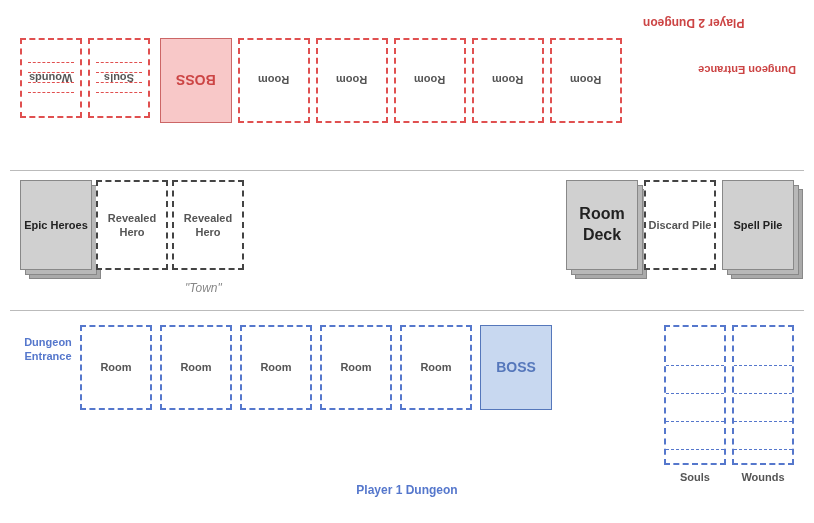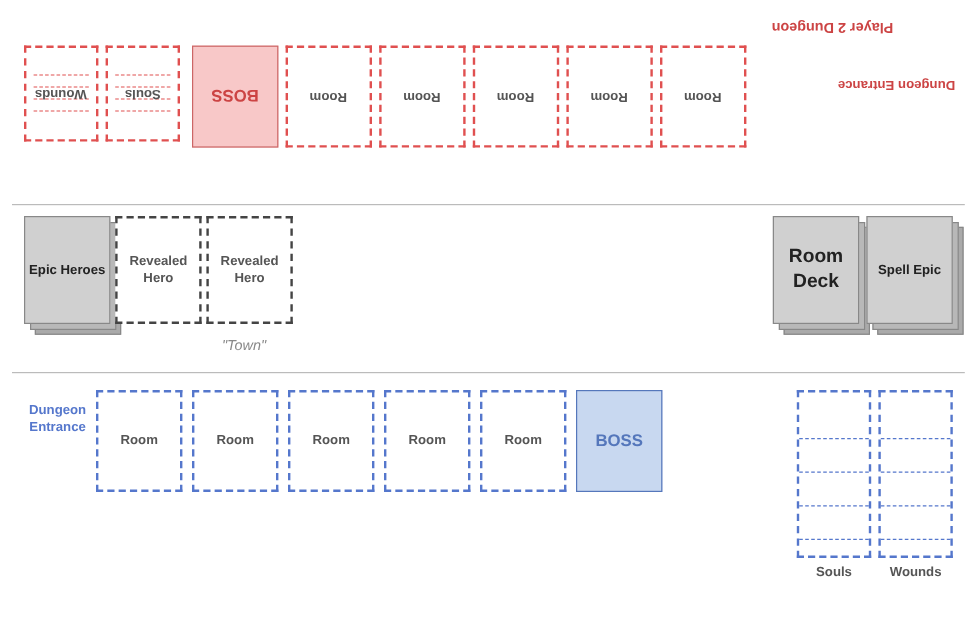--- a/index.html
+++ b/index.html
@@ -292,31 +292,35 @@
     </div>
 
     <div class="town-label">"Town"</div>
 
     <div style="position:absolute; top:5px; right:10px; display:flex; gap:6px;">
 
       <div class="card card-solid sz-hero">
         <span style="font-size:16px;color:#222;z-index:1;">Room Deck</span>
       </div>
 
+      <div class="card card-dashed-black sz-hero">
+        <span style="color:#555;font-size:11px;">Discard Pile</span>
+      </div>
 
       <div class="card card-solid sz-hero">
-        <span style="font-size:11px;color:#222;z-index:1;">Spell Epic</span>
+        <span style="font-size:11px;color:#222;z-index:1;">Spell Pile</span>
       </div>
     </div>
 
   </div>
 
   <div class="section-p1">
 
     <div class="p1-label-entrance" style="color:#5577cc;">Dungeon Entrance</div>
+    <div class="p1-label-dungeon">Player 1 Dungeon</div>
 
     <div class="p1-cards-row">
       <div class="card card-dashed-blue sz-room">
         <span style="color:#555;font-weight:bold;">Room</span>
       </div>
       <div class="card card-dashed-blue sz-room">
         <span style="color:#555;font-weight:bold;">Room</span>
       </div>
       <div class="card card-dashed-blue sz-room">
         <span style="color:#555;font-weight:bold;">Room</span>

